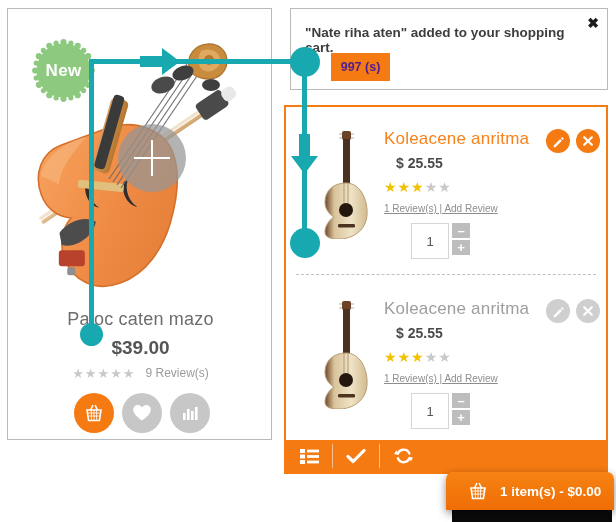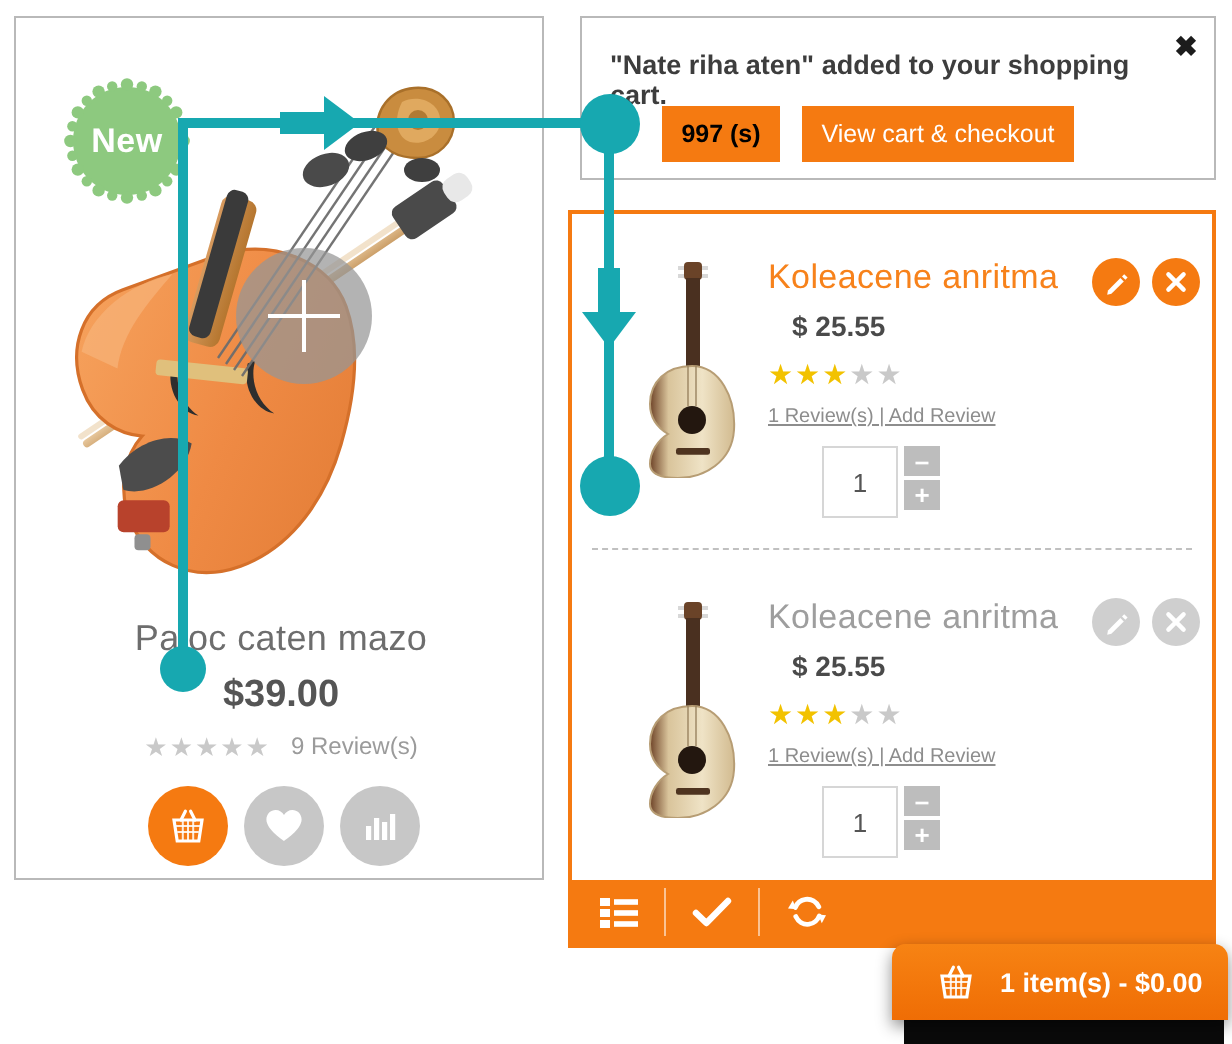--- a/index.html
+++ b/index.html
@@ -81,21 +81,21 @@
     position:absolute;left:14px;top:16px;width:268px;
     font-size:13.5px;color:#3d3d3d;font-weight:bold;
   }
   .notify-close{
     position:absolute;right:6px;top:6px;width:16px;height:16px;
     color:#1c1c1c;font-size:14px;font-weight:bold;line-height:16px;text-align:center;
     cursor:pointer;
   }
   .btn-count{
     position:absolute;left:40px;top:44px;width:59px;height:28px;
-    background:#f57a11;color:#000000;font-size:12.5px;font-weight:bold;
+    background:#f57a11;color:#4c1d95;font-size:12.5px;font-weight:bold;
     display:flex;align-items:center;justify-content:center;cursor:pointer;
   }
   .btn-checkout{
     position:absolute;left:110px;top:44px;width:136px;height:28px;
     background:#f57a11;color:#fff;font-size:12.5px;
     display:flex;align-items:center;justify-content:center;cursor:pointer;
   }
 
   
   .cart-panel{
@@ -310,21 +310,20 @@
           <rect x="14" y="3" width="2.6" height="13" fill="#fff"></rect>
         </svg>
       </div>
     </div>
   </div>
 
   <div class="notify">
     <div class="notify-text">"Nate riha aten" added to your shopping cart.</div>
     <div class="notify-close">✖</div>
     <div class="btn-count">997 (s)</div>
-    <div class="btn-checkout">View cart &amp; checkout</div>
   </div>
 
   <div class="cart-panel">
 
     <div class="cart-item one">
       <div class="ci-thumb">
         <svg width="60" height="110" viewBox="0 0 60 110">
           <defs>
             <linearGradient id="gb1" x1="0" y1="0" x2="1" y2="0">
               <stop offset="0%" stop-color="#6f4428"></stop>

